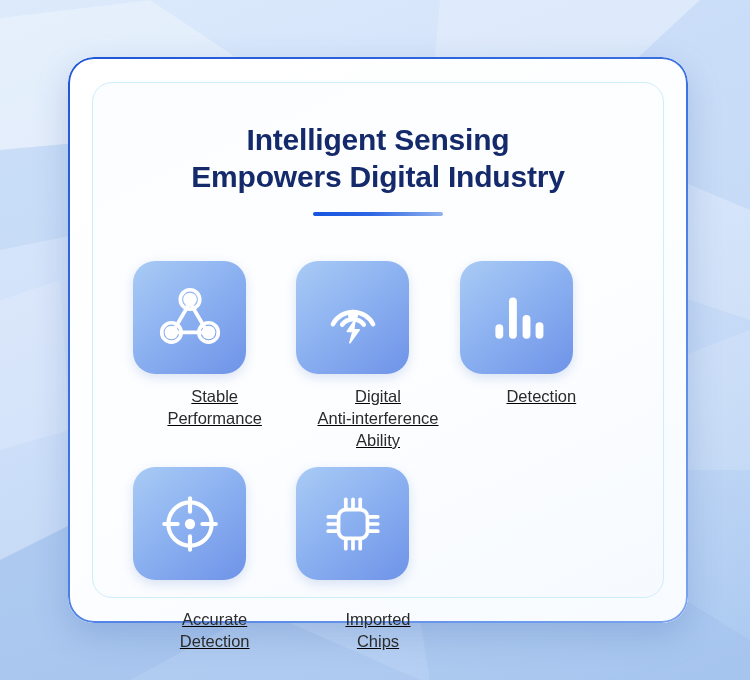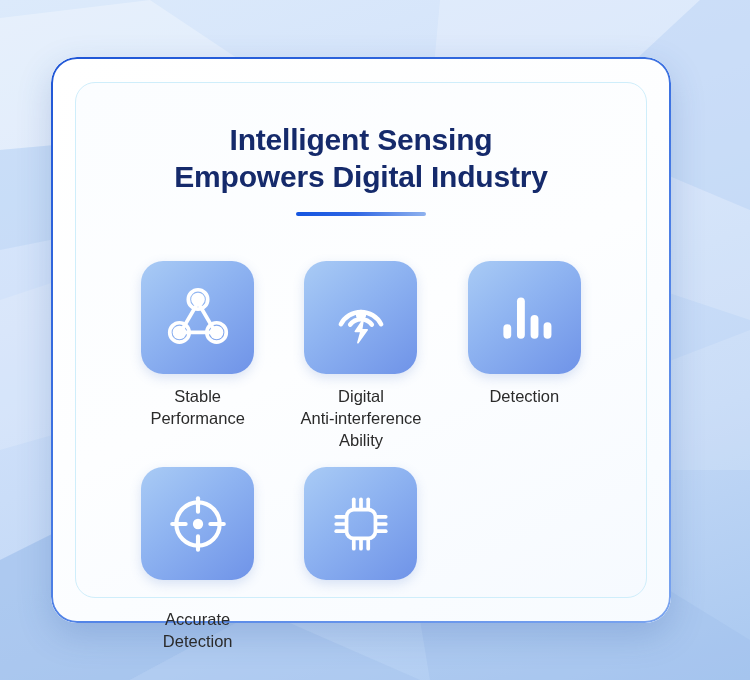--- a/index.html
+++ b/index.html
@@ -25,21 +25,21 @@
     overflow: hidden;
   }
   .bg-facets {
     position: absolute;
     inset: 0;
   }
 
   
   .card-outer {
     position: absolute;
-    left: 51px;
+    left: 68px;
     top: 57px;
     width: 620px;
     height: 566px;
     border-radius: 26px;
     background: linear-gradient(150deg, #ffffff 0%, #fdfeff 45%, #f7fbff 100%);
     box-shadow: 0 12px 34px rgba(46, 86, 160, .22);
     padding: 6px;
     box-sizing: border-box;
   }
   .card-outer::before {
@@ -100,21 +100,21 @@
     right: 40px;
     top: 178px;
     display: grid;
     grid-template-columns: repeat(3, 1fr);
     grid-template-rows: auto auto;
     row-gap: 16px;
   }
   .feature {
     display: flex;
     flex-direction: column;
-    align-items: center;
+    text-decoration: underline;
   }
   .tile {
     width: 113px;
     height: 113px;
     border-radius: 22px;
     background: linear-gradient(140deg, #a9cbf5 0%, #8fb4f1 42%, #6f93e8 100%);
     display: flex;
     align-items: center;
     justify-content: center;
     box-shadow: 0 4px 12px rgba(80, 120, 200, .20);
@@ -233,18 +233,20 @@
               <path d="M32 47 V56"></path>
               <path d="M39 47 V56"></path>
             <path d="M8 25 H17"></path>
               <path d="M8 32 H17"></path>
               <path d="M8 39 H17"></path>
             <path d="M47 25 H56"></path>
               <path d="M47 32 H56"></path>
               <path d="M47 39 H56"></path>
           </svg>
         </div>
+        <div class="feature-label">Imported
+Chips</div>
       </div>
 
 
     </div>
   </div>
 </div>
 
 </body></html>

